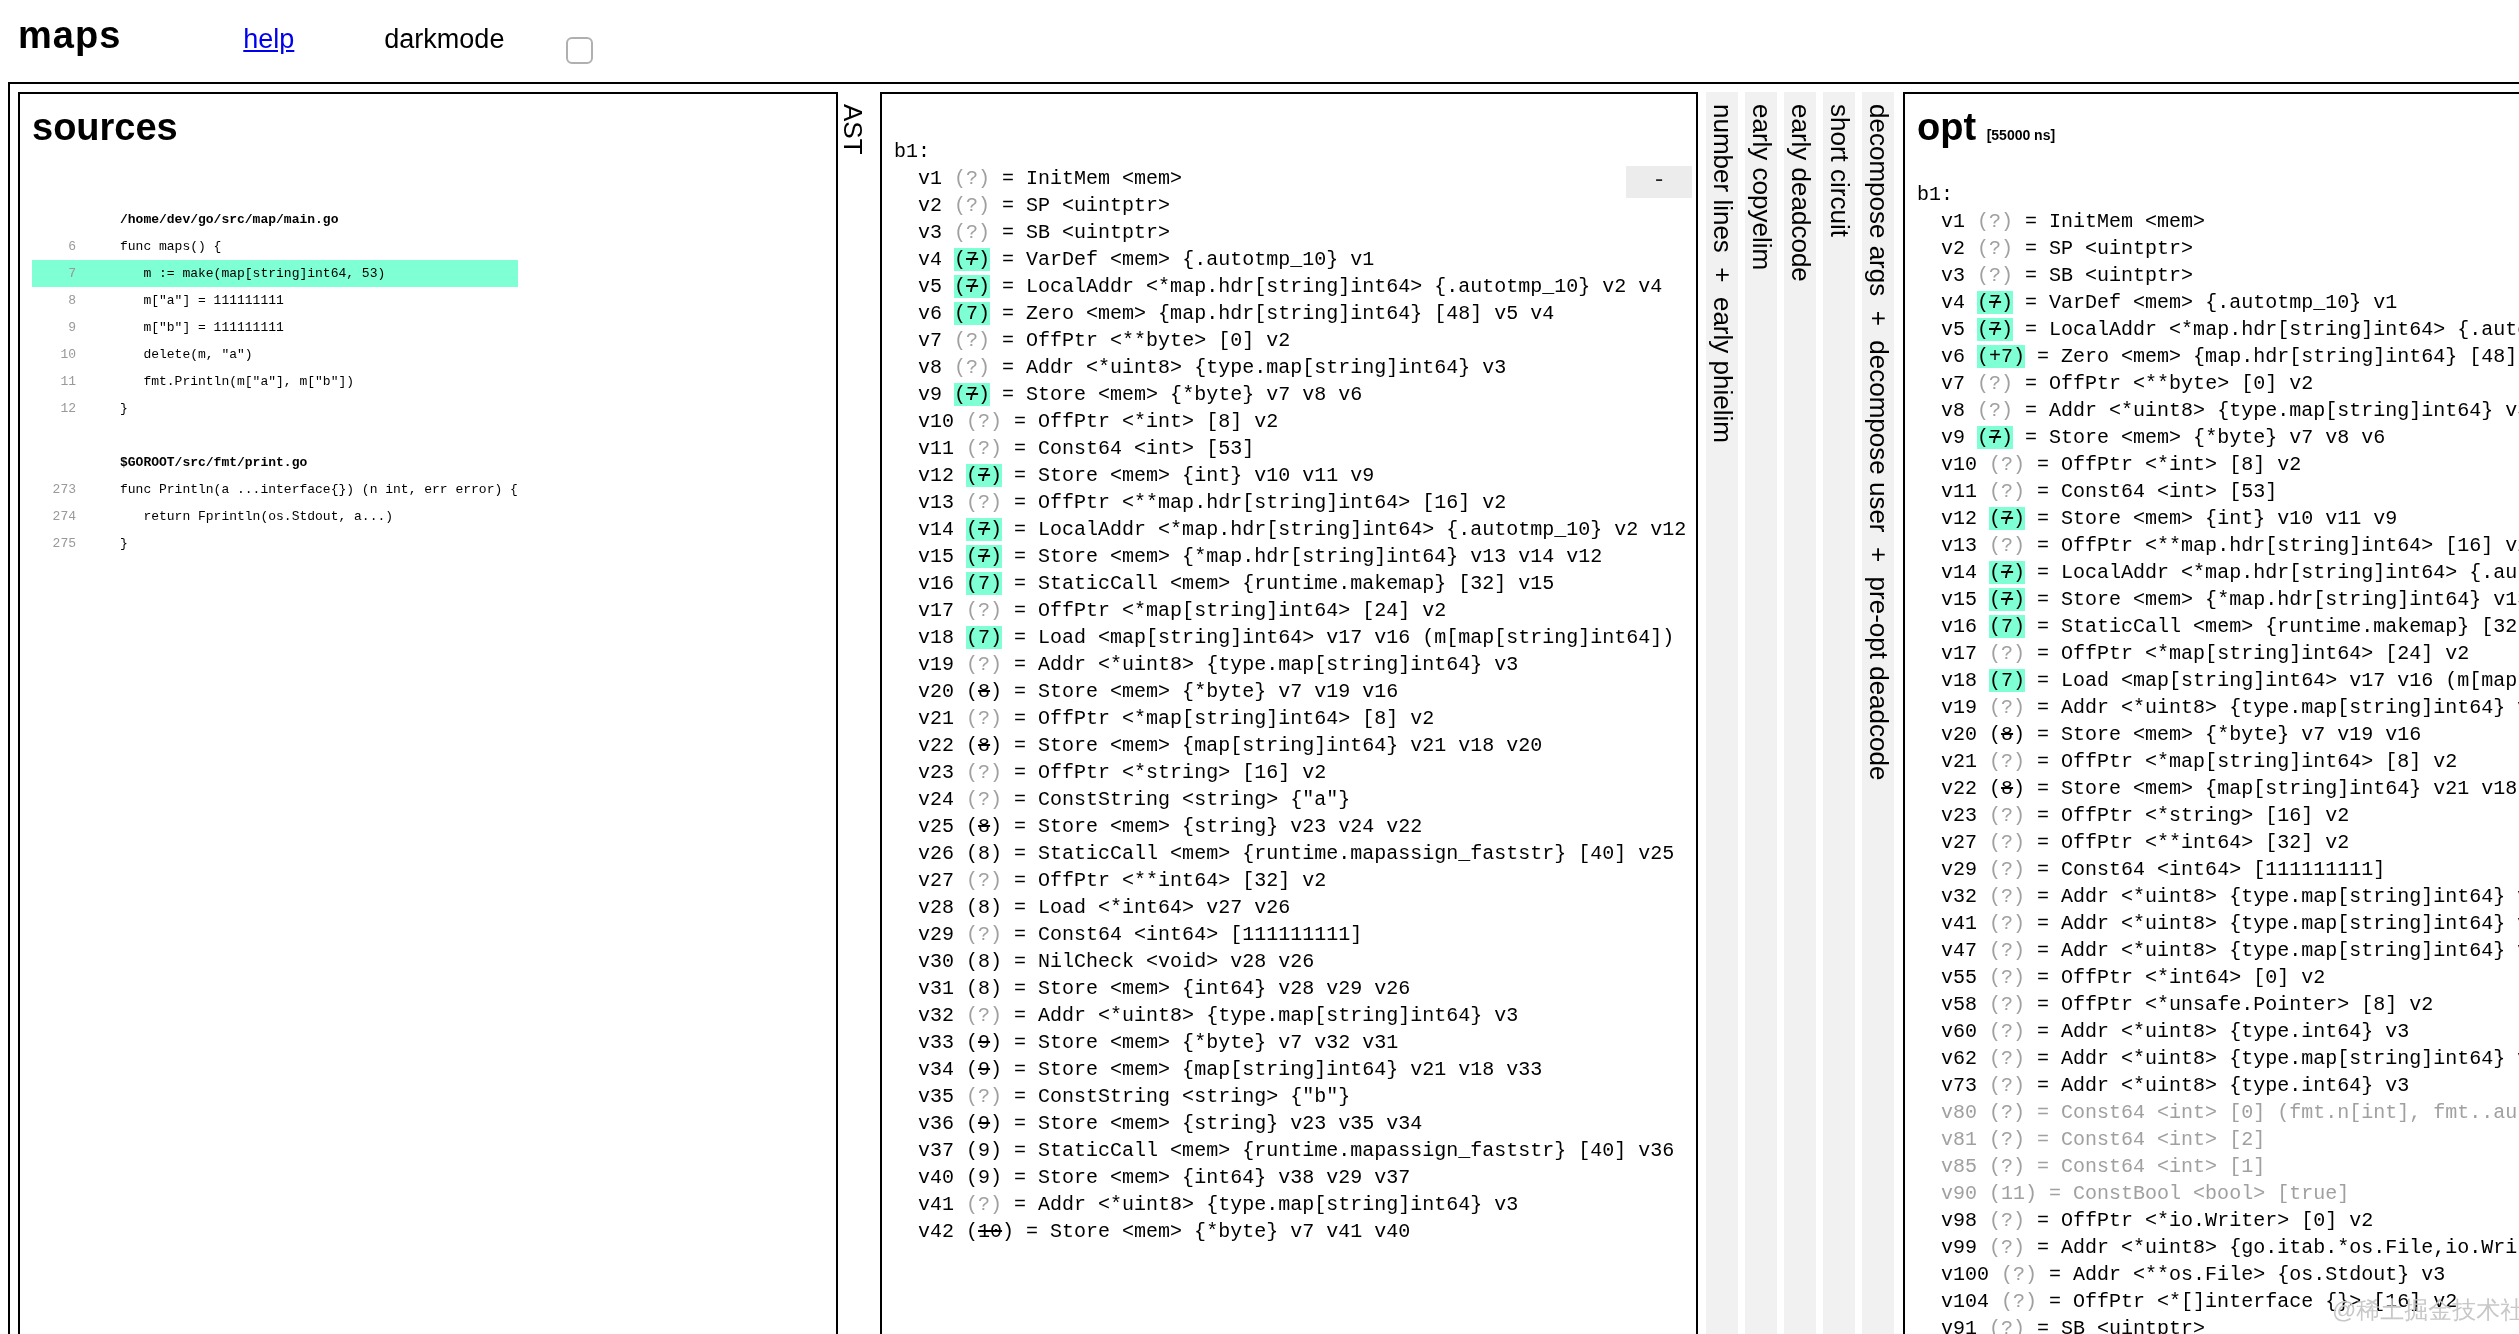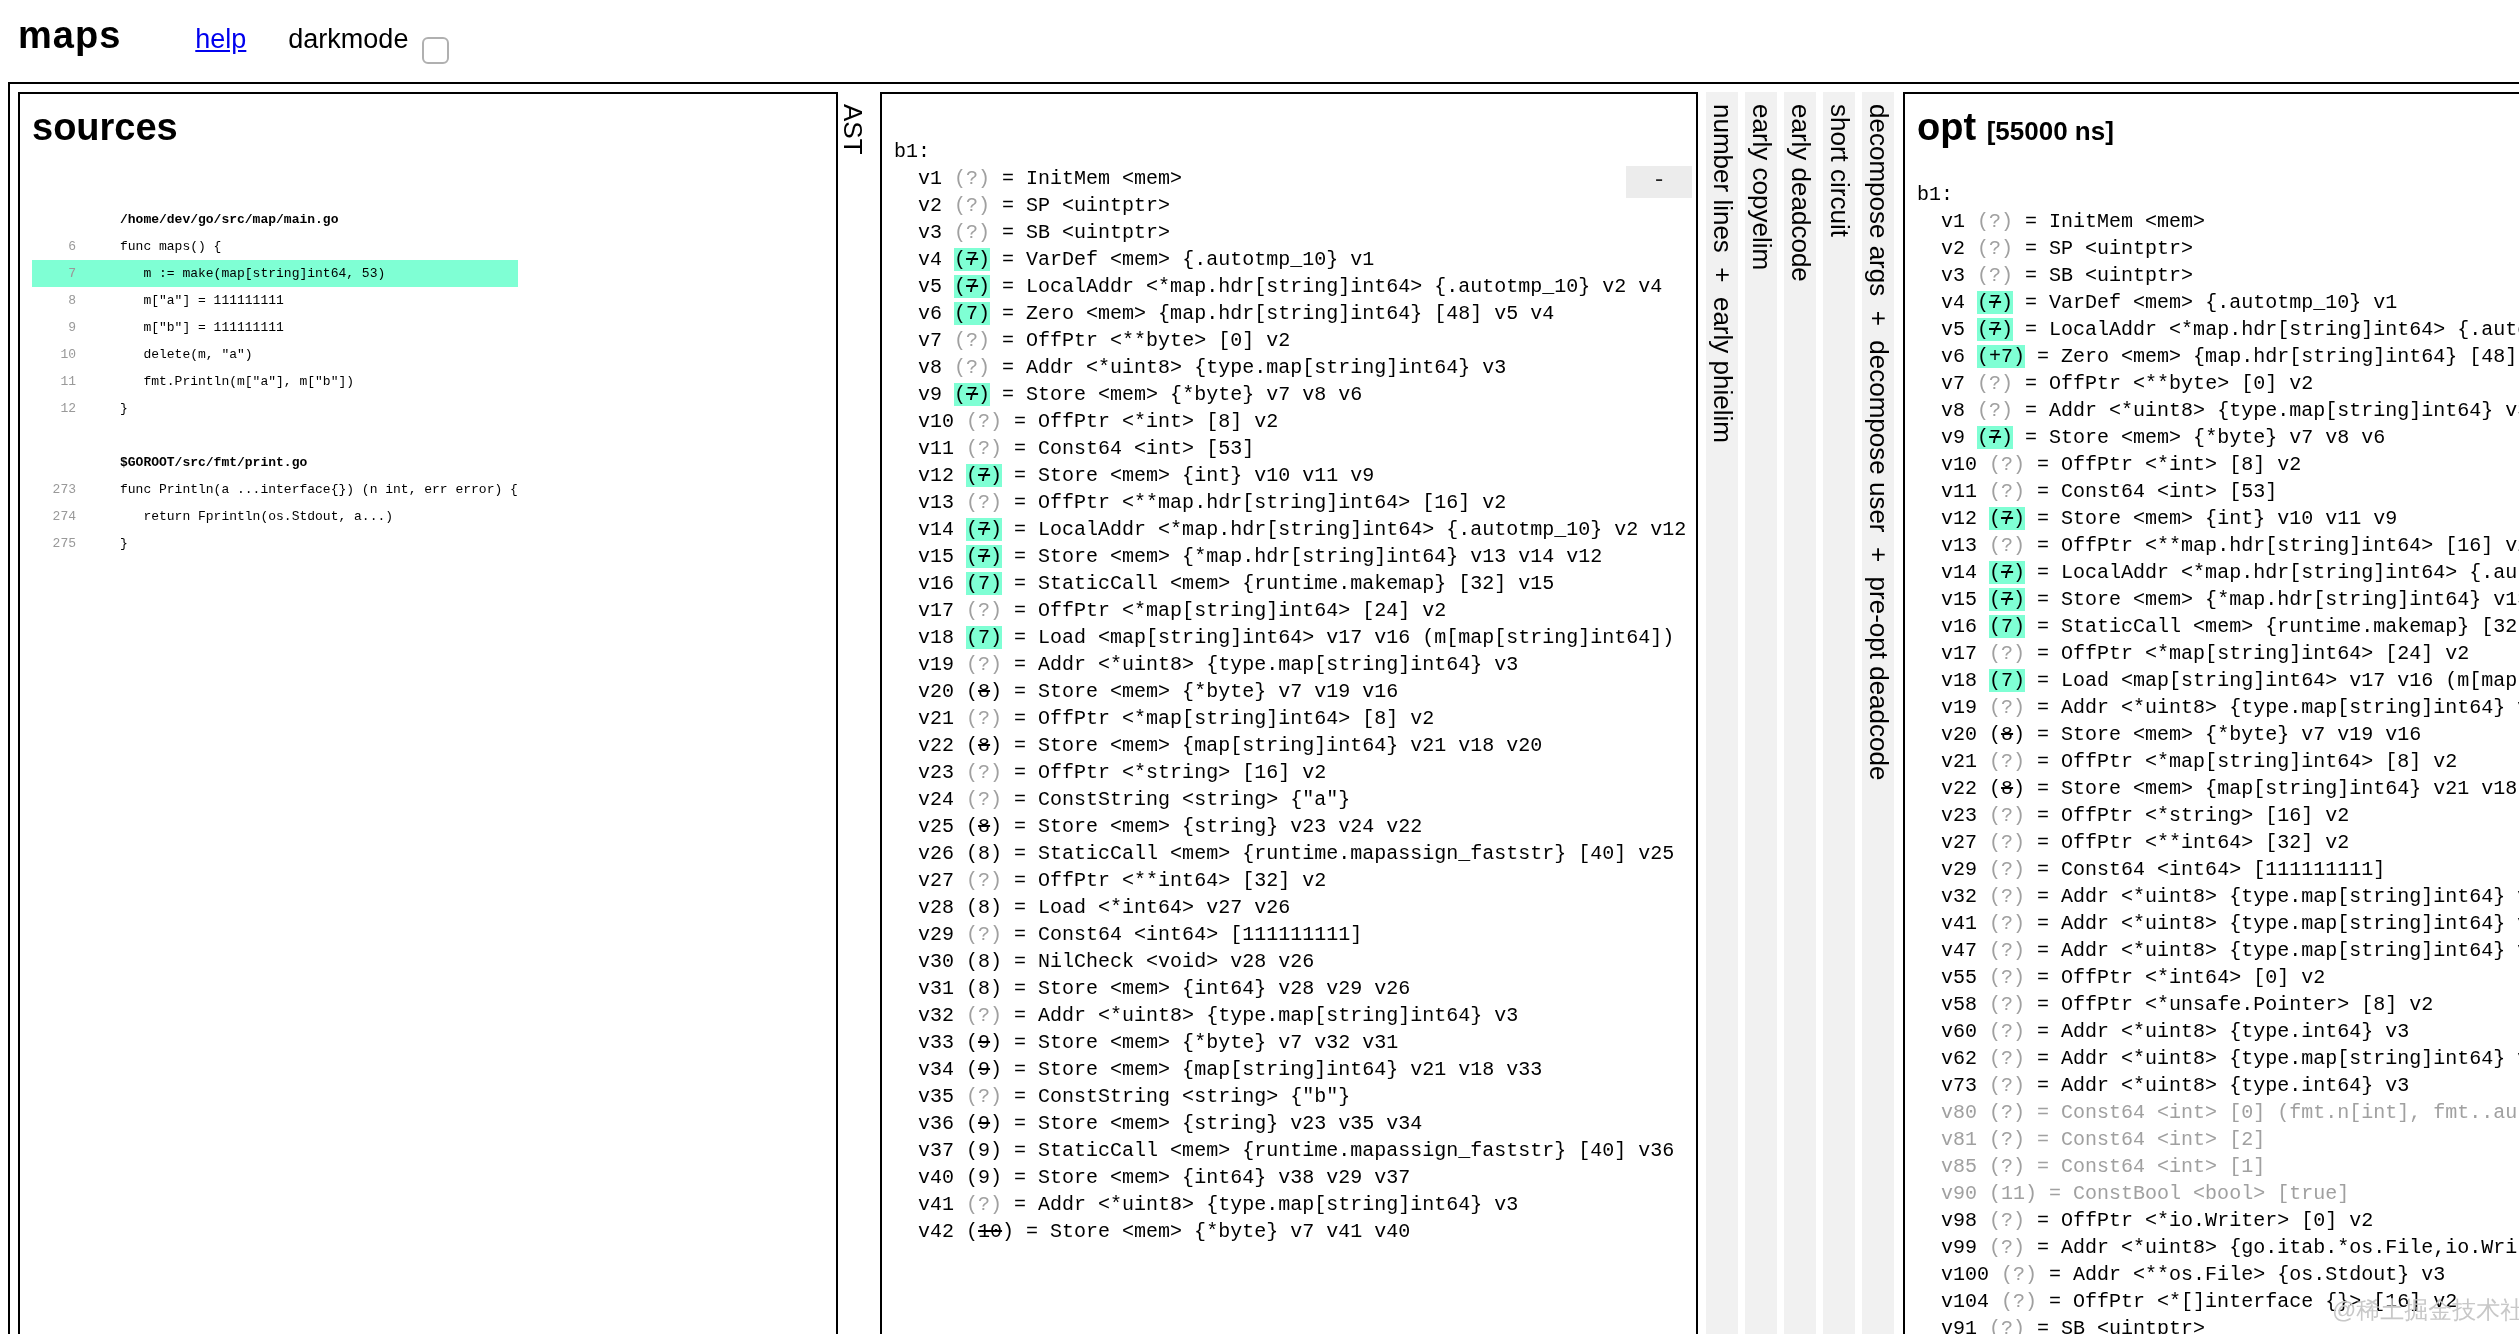--- a/index.html
+++ b/index.html
@@ -1,33 +1,33 @@
 <!DOCTYPE html>
 <html style="--hl: #7FFFD4; --link: #0000ee;"><head>
 <meta charset="utf-8">
 <title>maps</title>
 <style>
   html,body{margin:0;padding:0;width:2519px;height:1334px;overflow:hidden;background:#fff;}
   body{font-family:"Liberation Sans","DejaVu Sans",sans-serif;color:#000;}
 
   
-  .topbar{position:absolute;left:0;top:0;width:2519px;height:82px;display:flex;align-items:baseline;padding:14px 0 0 18px;box-sizing:border-box;}
+  .topbar{position:absolute;left:0;top:0;width:2519px;height:82px;display:flex;align-items:baseline;padding:14px 0 0 18px;box-sizing:border-box;gap:48px;}
   .topbar h1{margin:0;font-size:38px;font-weight:bold;letter-spacing:1px;}
   .help-link{margin-left:74px;font-size:27px;color:var(--link);text-decoration:underline;cursor:pointer;}
   .dm-label{margin-left:42px;font-size:27px;}
   .dm-box{display:inline-block;margin-left:14px;width:23px;height:23px;border:2px solid #b0b0b0;border-radius:6px;background:#fff;align-self:center;position:relative;top:2px;}
 
   
   .workspace{position:absolute;left:8px;top:82px;width:2800px;height:1500px;border:2px solid #000;background:#fff;}
   .panel{position:absolute;top:8px;height:1460px;border:2px solid #000;background:#fff;box-sizing:border-box;padding:12px 12px;overflow:hidden;}
   .panel h2{margin:0;font-size:38px;font-weight:bold;}
   .src-panel{left:8px;width:820px;}
   .start-panel{left:870px;width:818px;}
   .opt-panel{left:1893px;width:700px;}
-  .stats{font-size:26px;font-weight:bold;}
+  .stats{font-size:14px;font-weight:bold;}
 
   
   .strip{position:absolute;top:8px;width:32px;height:1452px;background:#f1f1f1;writing-mode:vertical-rl;font-size:26px;padding-top:12px;box-sizing:border-box;white-space:pre;cursor:pointer;}
   .strip.ast{background:transparent;}
 
   
   .src-pre{margin-top:30px;font-family:"Liberation Mono","DejaVu Sans Mono",monospace;font-size:13px;line-height:27px;display:inline-block;}
   .src-row{display:flex;white-space:pre;}
   .src-row.hl{background:var(--hl);}
   .src-num{flex:none;width:44px;text-align:right;color:#999;}

